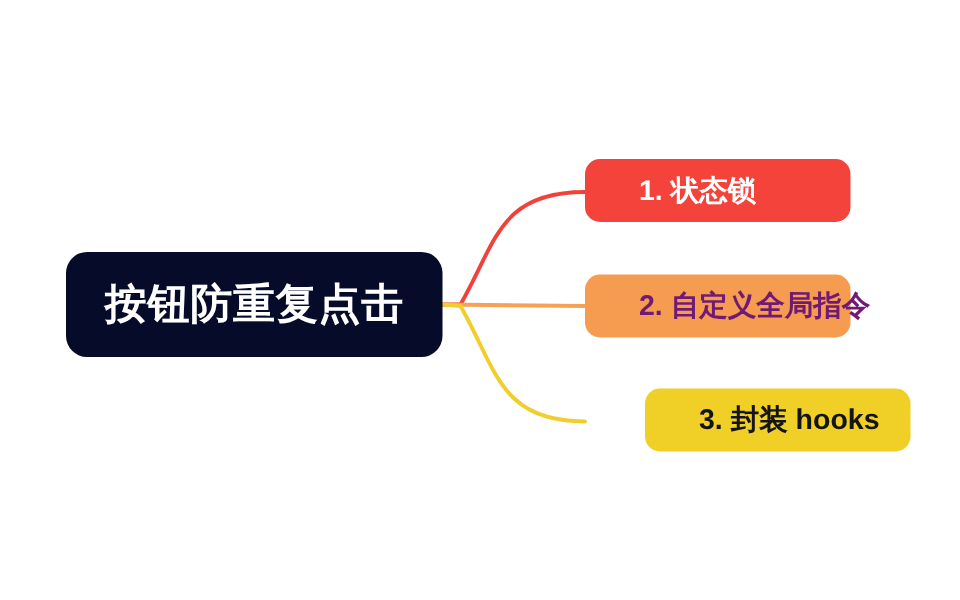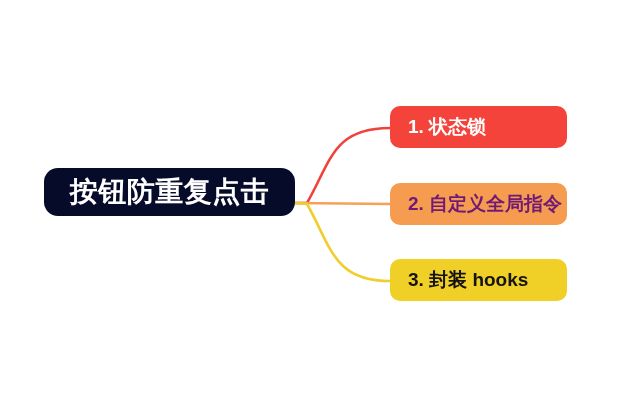--- a/index.html
+++ b/index.html
@@ -31,37 +31,37 @@
     box-sizing: border-box;
     display: flex;
     align-items: center;
     font-weight: 700;
     white-space: nowrap;
   }
   .root-topic {
     left: 44px;
     top: 168px;
     width: 251px;
-    height: 48px;
+    height: 70px;
     border-radius: 14px;
     justify-content: center;
     font-size: 28px;
     letter-spacing: 0.5px;
   }
   .branch {
     left: 390px;
     width: 177px;
     height: 42px;
     border-radius: 10px;
-    padding-left: 18px;
+    padding-left: 36px;
     font-size: 19px;
   }
   .branch-1 { top: 106px; }
   .branch-2 { top: 183px; }
-  .branch-3 { top: 259px; }
+  .branch-3 { top: 259px; margin-left: 40px; }
 </style>
 </head>
 <body>
 
 <div class="canvas" style="background-color: rgb(255, 255, 255);">
 
   <svg class="connector-svg" viewBox="0 0 640 400" xmlns="http://www.w3.org/2000/svg">
     <path d="M295 203 L307 203 C331 161 333 128 390 128" stroke="#F0413A"></path>
     <path d="M295 203 L390 204" stroke="#F5A158"></path>
     <path d="M295 203 L307 204 C331 246 333 281 390 281" stroke="#F0CE2D"></path>

